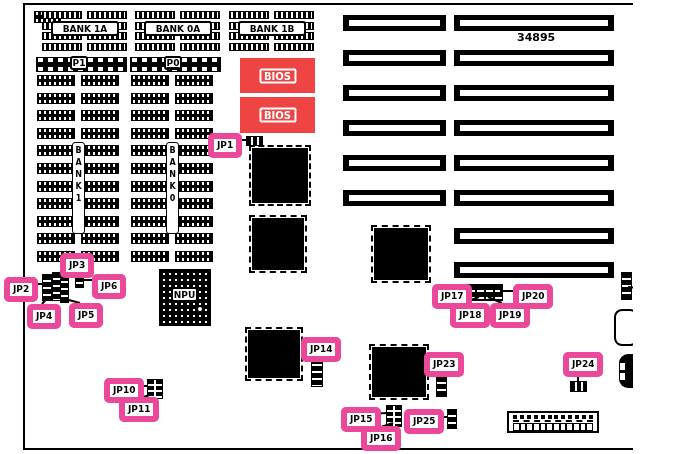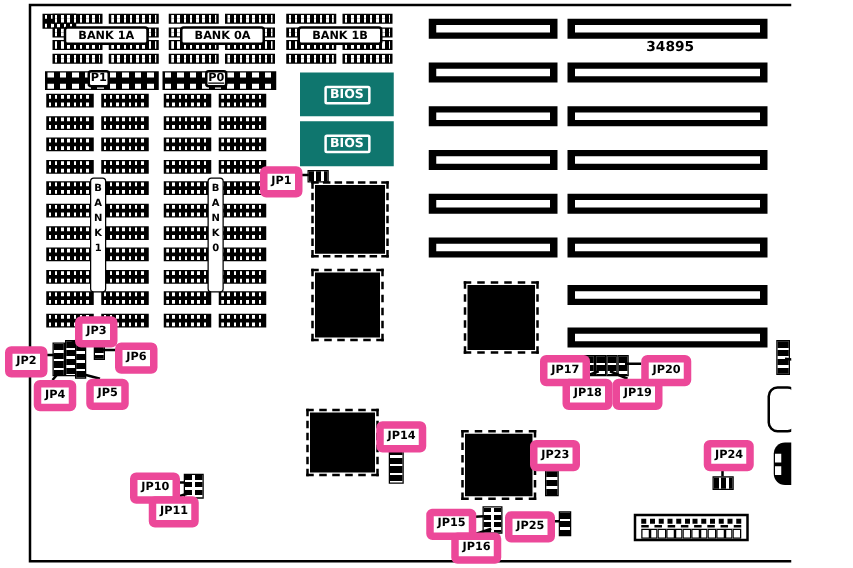--- a/index.html
+++ b/index.html
@@ -30,21 +30,21 @@
   .jblock { position:absolute; border:1px solid #000; z-index:2; background:#000; }
   .jb-v { background:repeating-linear-gradient(180deg,#000 0 5px,#fff 5px 7px); }
   .jb-h { background:repeating-linear-gradient(90deg,#000 0 4px,#fff 4px 6px); }
   .jb-2c { background:
       linear-gradient(90deg,rgba(0,0,0,0) 0 42%,#fff 42% 58%,rgba(0,0,0,0) 58%),
       repeating-linear-gradient(180deg,#000 0 4px,#fff 4px 6px); }
   
   .pga { position:absolute; background-color:#000;
          background-image:radial-gradient(circle,#fff 1.2px,rgba(0,0,0,0) 1.5px);
          background-size:6px 6px; background-position:2px 2px; }
-  .bios { position:absolute; background:#0f766e; }
+  .bios { position:absolute; background:#ef4444; }
   .biostag { position:absolute; left:50%; top:50%; transform:translate(-50%,-50%);
              color:#fff; border:2px solid #fff; border-radius:2px; font-size:10px;
              font-weight:bold; padding:0 3px; white-space:nowrap; }
   .dotw { position:absolute; width:4px; height:4px; background:#fff; border-radius:50%; }
   .battery { position:absolute; border:2px solid #000; border-radius:8px; background:#fff; }
   .kbd { position:absolute; background:#000; border-radius:9px 0 0 9px; }
   .notch { position:absolute; background:#fff; }
   .pwr { position:absolute; border:2px solid #000; background:#fff; box-sizing:border-box;
          display:flex; flex-direction:column; justify-content:space-between; padding:2px 4px; }
   .pwr-row { display:flex; justify-content:space-between; align-items:center; }
@@ -70,20 +70,24 @@
   <div class="bios" style="left:240px; top:97px; width:75px; height:36px;">
     <span class="biostag">BIOS</span>
   </div>
 
   <div class="qfp" style="left:252px; top:148px; width:56px; height:55px;"></div>
   <div class="qfp" style="left:252px; top:218px; width:52px; height:52px;"></div>
   <div class="qfp" style="left:248px; top:330px; width:52px; height:48px;"></div>
   <div class="qfp" style="left:374px; top:228px; width:54px; height:52px;"></div>
   <div class="qfp" style="left:372px; top:347px; width:54px; height:50px;"></div>
 
+  <div class="pga" style="left:159px; top:269px; width:52px; height:57px;">
+    <div class="tag" style="left:12px; top:18px; width:27px; height:15px;">NPU</div>
+    <div class="dotw" style="left:39px; top:38px;"></div>
+  </div>
 
 
   <div class="battery" style="left:614px; top:309px; width:20px; height:33px;"></div>
 
   <div class="kbd" style="left:619px; top:354px; width:26px; height:34px;">
     <div class="notch" style="left:1px; top:9px; width:5px; height:7px;"></div>
     <div class="notch" style="left:1px; top:19px; width:5px; height:7px;"></div>
   </div>
 
   <div class="pwr" style="left:507px; top:411px; width:92px; height:22px;">

